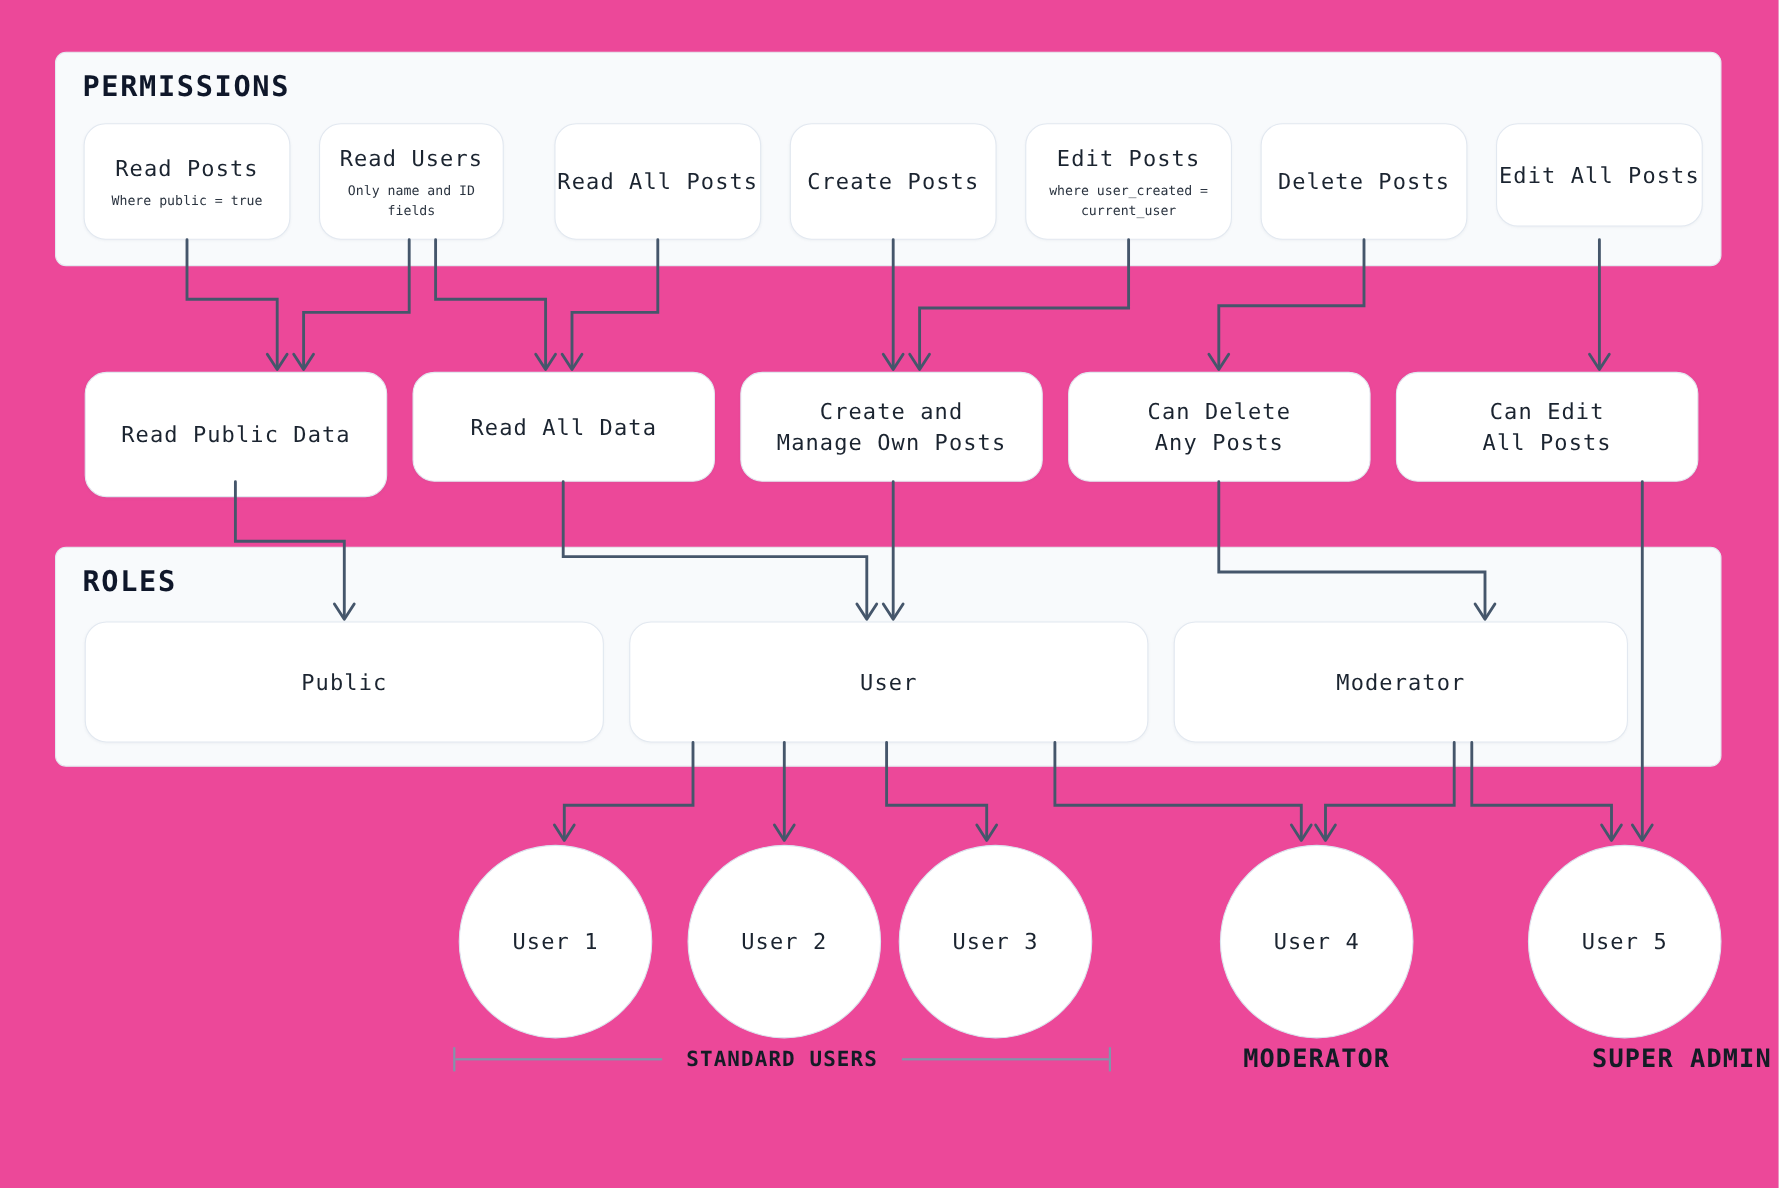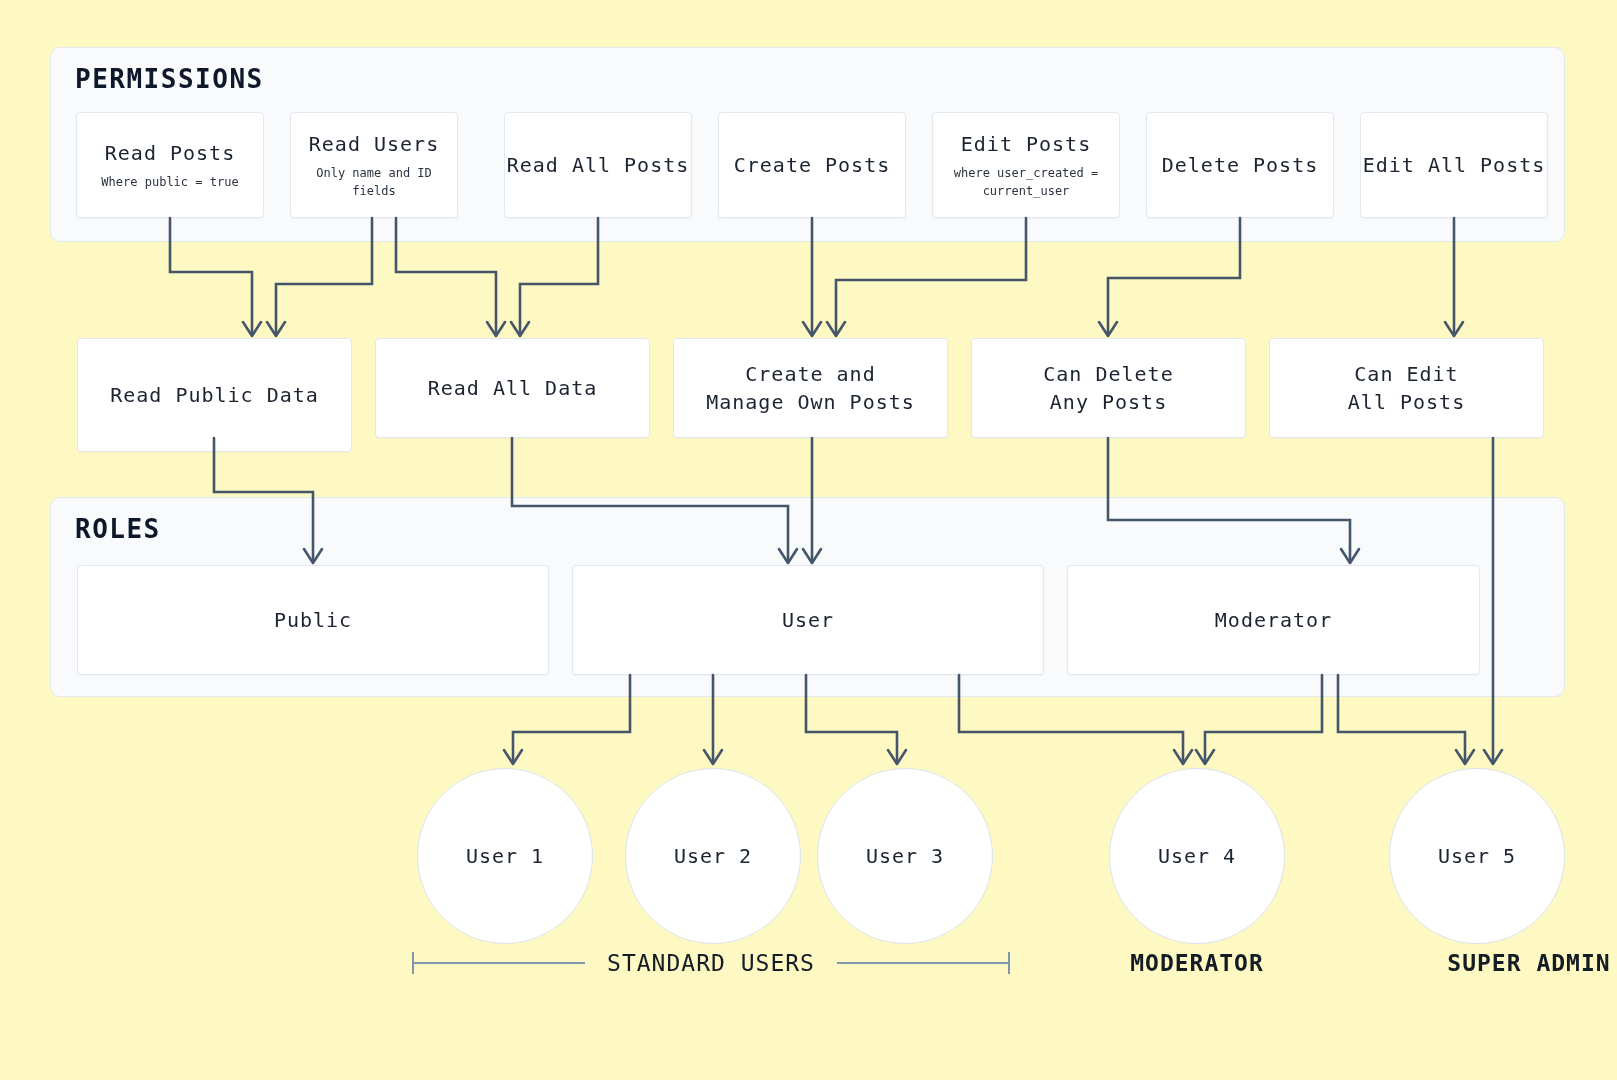--- a/index.html
+++ b/index.html
@@ -1,32 +1,32 @@
 <!DOCTYPE html>
 <html><head>
 <meta charset="utf-8">
 <style>
   html,body{margin:0;padding:0;background:#edf1f6;}
   #canvas{
     position:relative;width:1617px;height:1080px;overflow:hidden;
-    background:#fef9c3;
+    background:#ec4899;
     font-family:"DejaVu Sans Mono","Liberation Mono",monospace;
     color:#17202b;
   }
   .panel{
     position:absolute;background:#f8fafc;border:1px solid #e3e9f0;
     border-radius:10px;box-sizing:border-box;
   }
   .panel-title{
     position:absolute;left:24px;top:16px;
     font-size:26px;font-weight:700;letter-spacing:1.5px;color:#0f172a;
   }
   .node{
     position:absolute;background:#ffffff;border:1px solid #e2e8f0;
-    border-radius:4px;box-sizing:border-box;
+    border-radius:20px;box-sizing:border-box;
     display:flex;flex-direction:column;align-items:center;justify-content:center;
     gap:6px;z-index:1;box-shadow:0 1px 2px rgba(100,116,139,0.06);
   }
   .node .label{
     font-size:20px;font-weight:500;letter-spacing:1px;color:#1b2430;
     text-align:center;white-space:pre-line;line-height:1.4;
   }
   .node .sublabel{
     font-size:12px;color:#2b3440;text-align:center;line-height:1.5;
     padding:0 6px;
@@ -41,21 +41,21 @@
   .group-label{
     position:absolute;font-size:23px;font-weight:700;letter-spacing:1px;
     color:#141c26;text-align:center;
   }
   .bracket{
     position:absolute;display:flex;align-items:center;
   }
   .bracket .tick{width:2px;height:22px;background:#8195ab;}
   .bracket .bar{flex:1;height:2px;background:#8195ab;}
   .bracket .bracket-text{
-    padding:0 22px;font-size:23px;font-weight:400;letter-spacing:1px;color:#141c26;text-align:center;
+    padding:0 22px;font-size:19px;font-weight:700;letter-spacing:1px;color:#141c26;text-align:center;
   }
 </style>
 </head>
 <body>
 
 <div id="canvas">
 
   <div class="panel" style="left:50px;top:47px;width:1515px;height:195px;">
     <div class="panel-title">PERMISSIONS</div>
   </div>
@@ -78,21 +78,21 @@
       <div class="node" style="left: 718px; top: 112px; width: 188px; height: 106px;">
         <div class="label">Create Posts</div>
       </div>
       <div class="node" style="left: 932px; top: 112px; width: 188px; height: 106px;">
         <div class="label">Edit Posts</div>
         <div class="sublabel">where user_created = current_user</div>
       </div>
       <div class="node" style="left: 1146px; top: 112px; width: 188px; height: 106px;">
         <div class="label">Delete Posts</div>
       </div>
-      <div class="node" style="left: 1360px; top: 112px; width: 188px; height: 106px;">
+      <div class="node" style="left: 1360px; top: 112px; width: 188px; height: 94px;">
         <div class="label">Edit All Posts</div>
       </div>
       <div class="node" style="left: 77px; top: 338px; width: 275px; height: 114px;">
         <div class="label">Read Public Data</div>
       </div>
       <div class="node" style="left: 375px; top: 338px; width: 275px; height: 100px;">
         <div class="label">Read All Data</div>
       </div>
       <div class="node" style="left: 673px; top: 338px; width: 275px; height: 100px;">
         <div class="label">Create and

